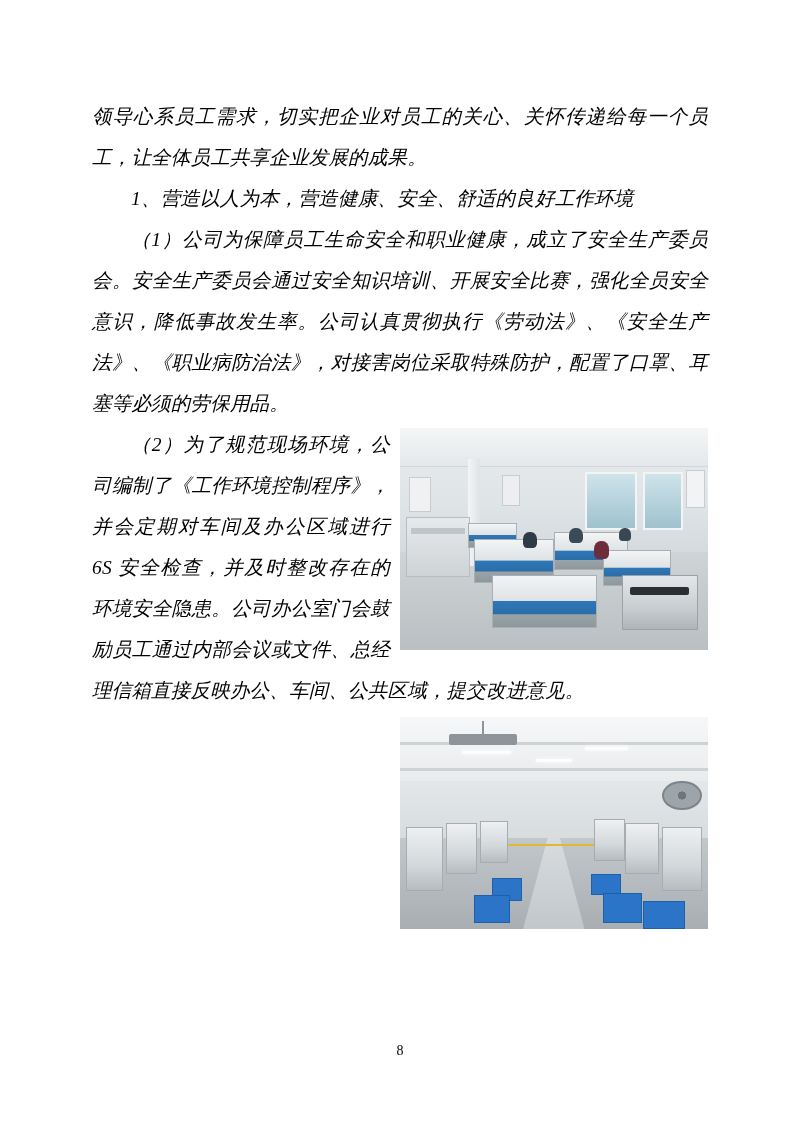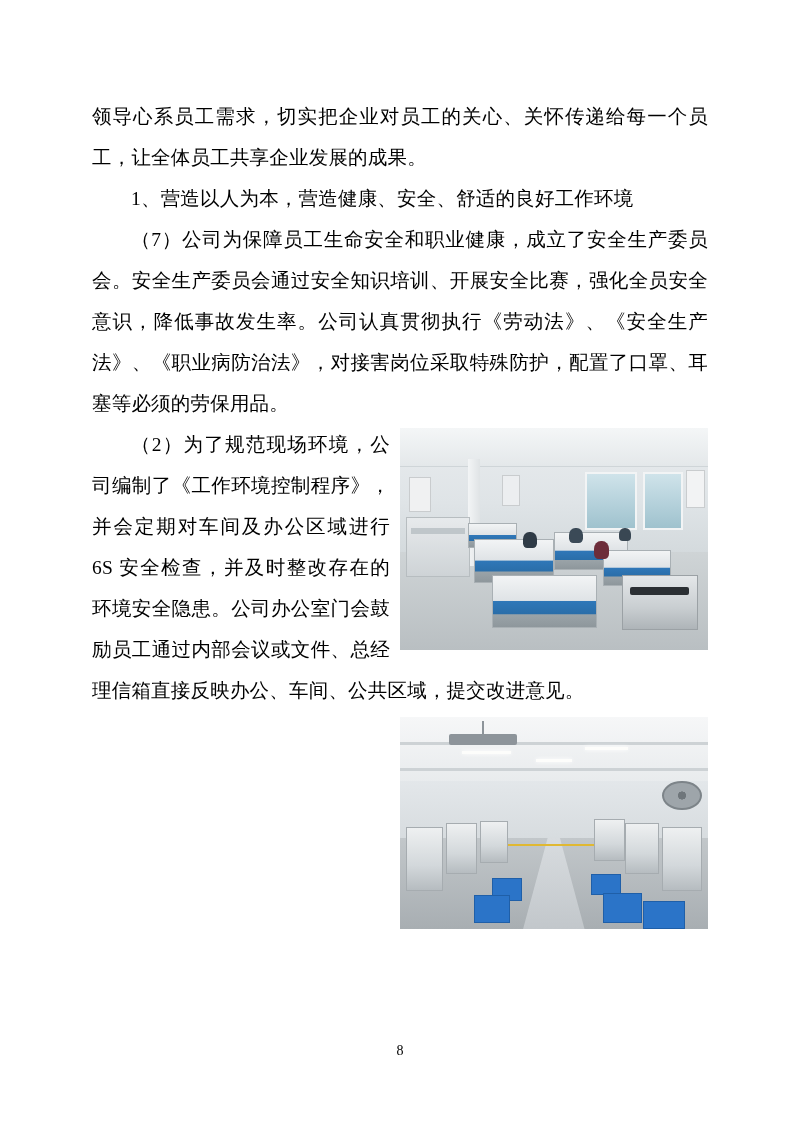--- a/index.html
+++ b/index.html
@@ -26,20 +26,21 @@
     width: 616px;
   }
   p.para {
     margin: 0 0 0 0;
     font-size: 19.5px;
     line-height: 41px;
     color: #000000;
     text-align: justify;
     text-justify: inter-ideograph;
     letter-spacing: 0.2px;
+    font-style: italic;
   }
   p.indent {
     text-indent: 2em;
   }
   .float-img {
     float: right;
     margin: 6px 0 4px 10px;
   }
   .photo {
     position: relative;
@@ -218,21 +219,21 @@
 <body>
 
 <div class="page">
 
   <div class="content">
 
     <p class="para">领导心系员工需求，切实把企业对员工的关心、关怀传递给每一个员工，让全体员工共享企业发展的成果。</p>
 
     <p class="para indent">1、营造以人为本，营造健康、安全、舒适的良好工作环境</p>
 
-    <p class="para indent">（7）公司为保障员工生命安全和职业健康，成立了安全生产委员会。安全生产委员会通过安全知识培训、开展安全比赛，强化全员安全意识，降低事故发生率。公司认真贯彻执行《劳动法》、《安全生产法》、《职业病防治法》，对接害岗位采取特殊防护，配置了口罩、耳塞等必须的劳保用品。</p>
+    <p class="para indent">（1）公司为保障员工生命安全和职业健康，成立了安全生产委员会。安全生产委员会通过安全知识培训、开展安全比赛，强化全员安全意识，降低事故发生率。公司认真贯彻执行《劳动法》、《安全生产法》、《职业病防治法》，对接害岗位采取特殊防护，配置了口罩、耳塞等必须的劳保用品。</p>
 
     <div class="photo photo-1 float-img">
       <div class="p1-wall"></div>
       <div class="p1-ceiling"></div>
       <div class="p1-floor"></div>
       <div class="p1-window p1-w1"></div>
       <div class="p1-window p1-w2"></div>
       <div class="p1-frame p1-f1"></div>
       <div class="p1-frame p1-f2"></div>
       <div class="p1-frame p1-f3"></div>

